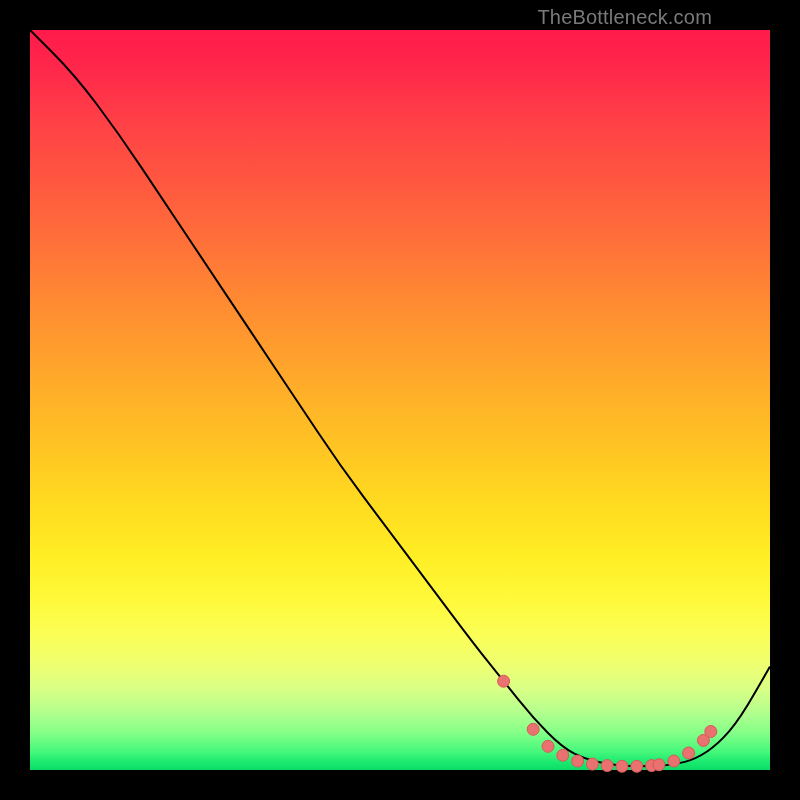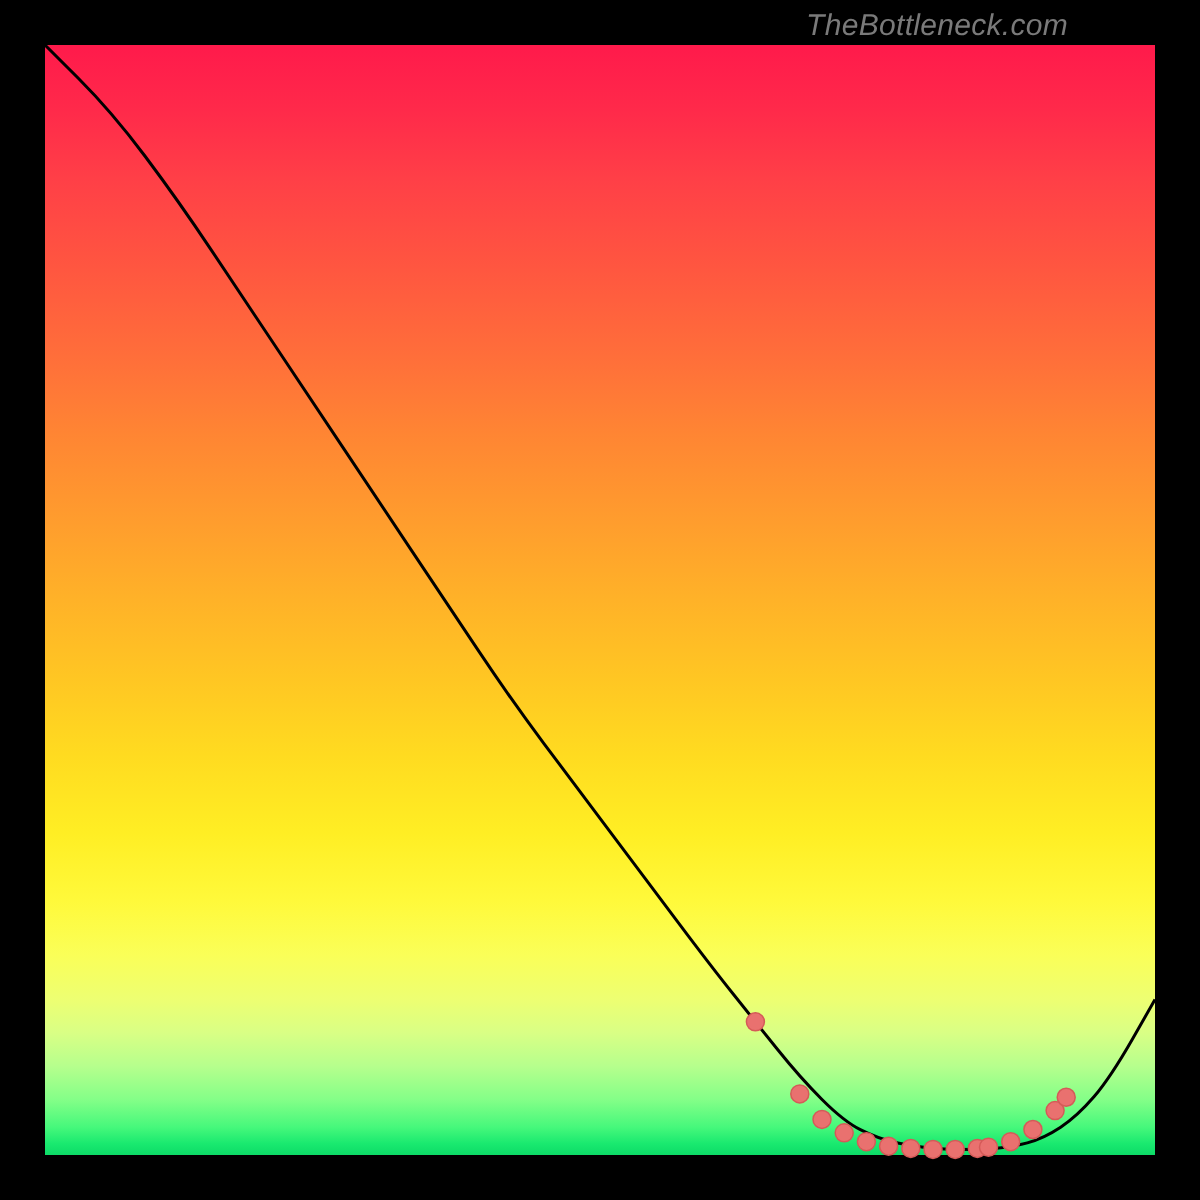--- a/index.html
+++ b/index.html
@@ -9,21 +9,20 @@
     height: 800px;
     background: #000;
     overflow: hidden;
     font-family: Arial, Helvetica, sans-serif;
   }
   .frame {
     position: relative;
     width: 724px;
     height: 800px;
     background: #000;
-    font-style: italic;
   }
   .plot {
     position: absolute;
     left: 30px;
     top: 30px;
     width: 740px;
     height: 740px;
     background: linear-gradient(
       to bottom,
       #ff1a4b 0%,

